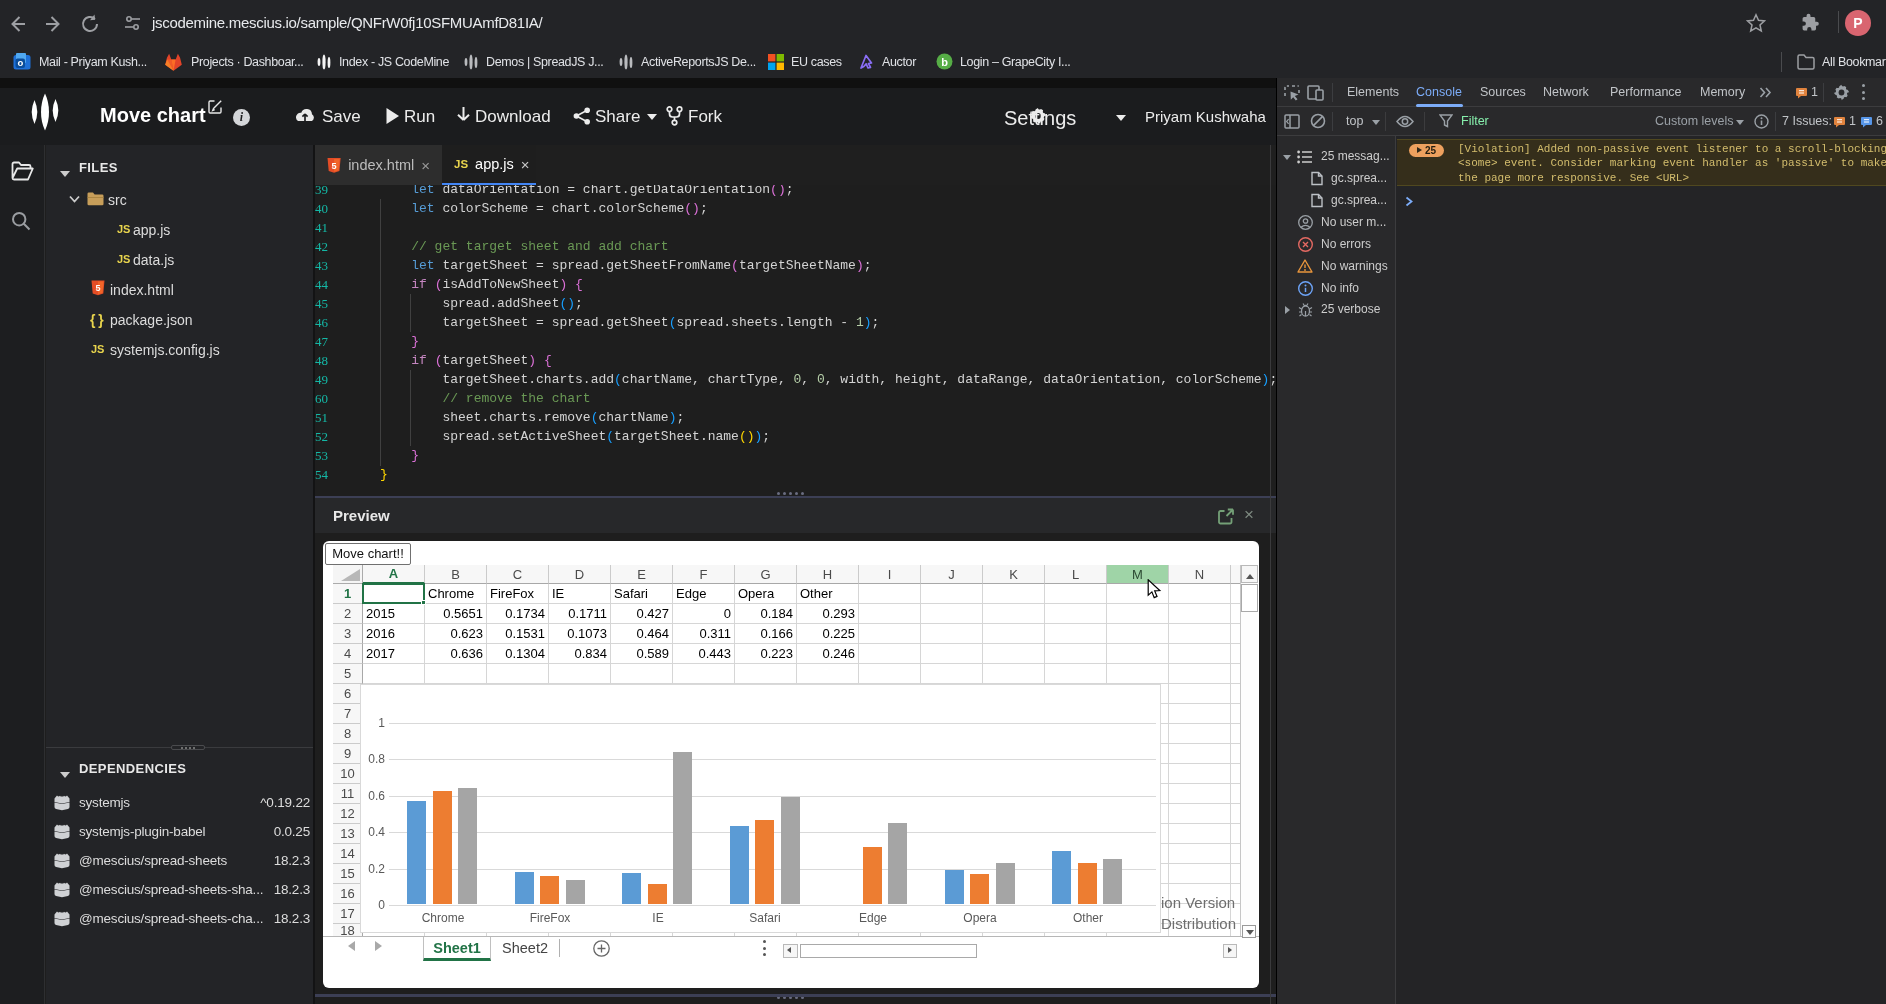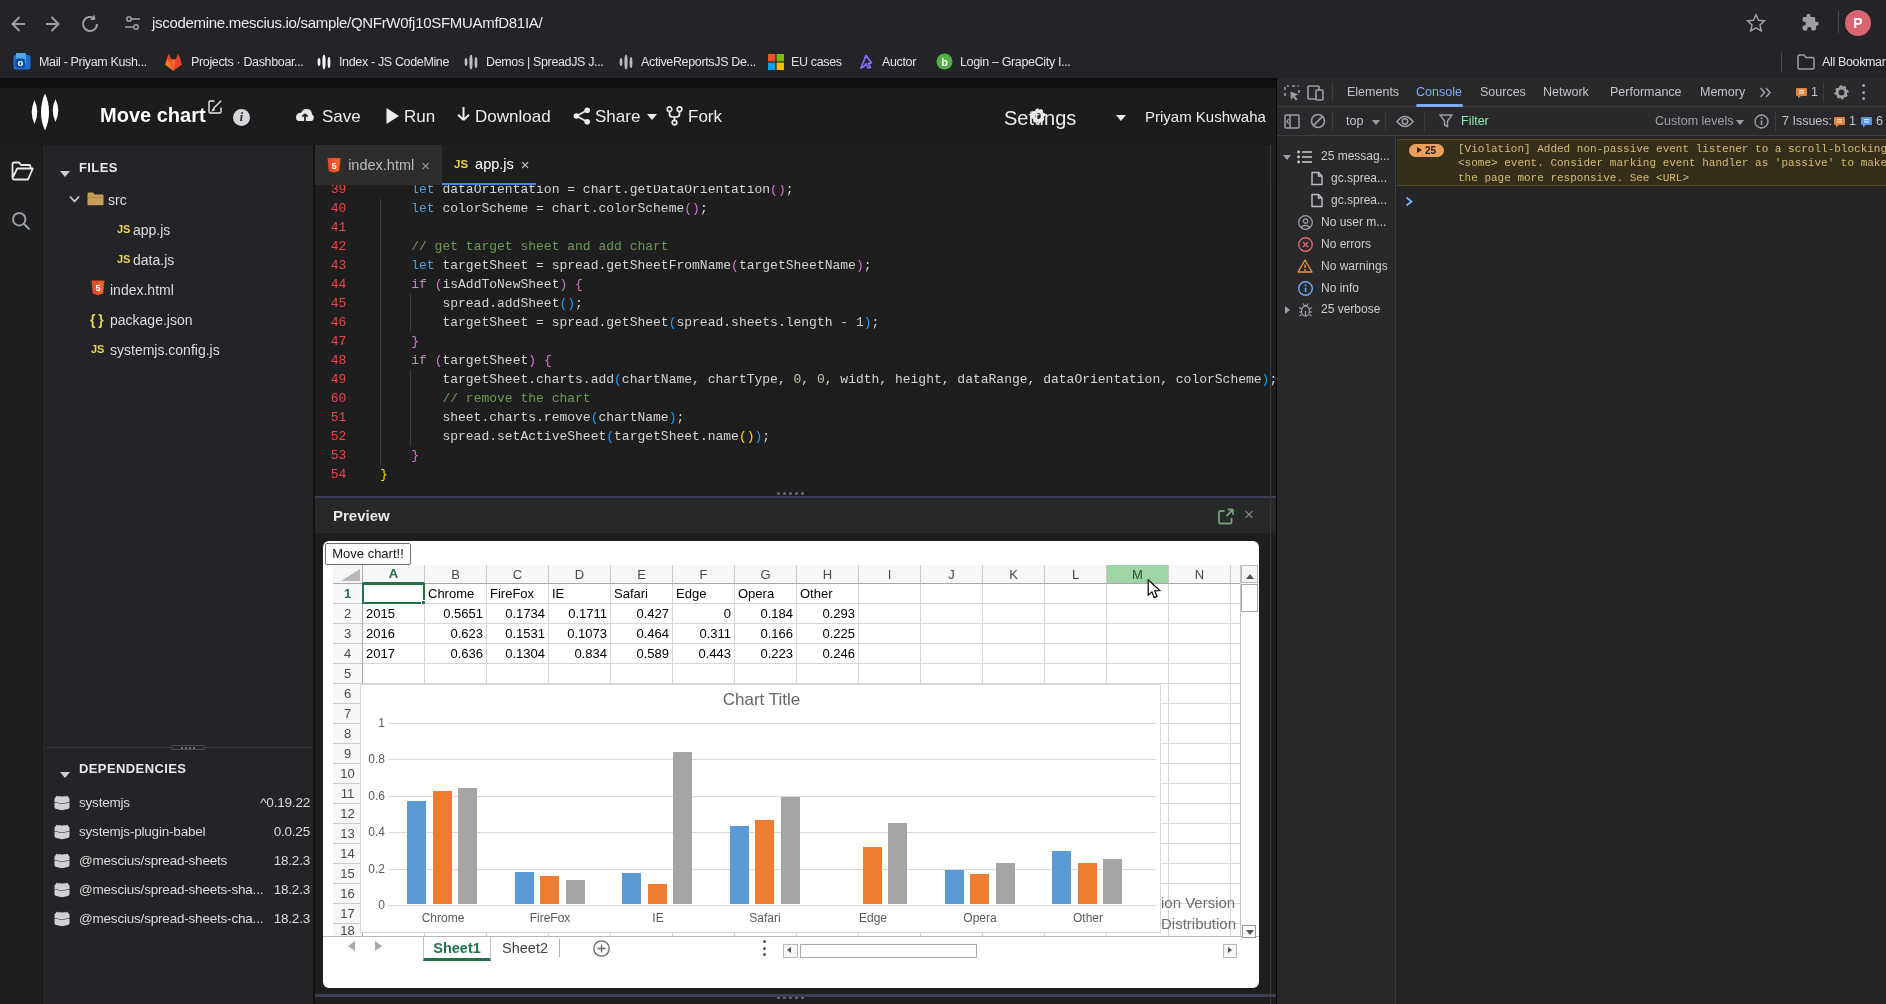--- a/index.html
+++ b/index.html
@@ -19,21 +19,21 @@
 #sidebar { position:absolute; left:46px; top:145px; width:269px; height:859px; background:#232427; border-right:2px solid #131314; }
 .tree-item { position:absolute; color:#dcdcdc; font-size:14px; white-space:nowrap; }
 .hdr { font-weight:bold; font-size:13px; color:#e8e8e8; letter-spacing:.4px; }
 .tri-d { width:0; height:0; border-left:5px solid transparent; border-right:5px solid transparent; border-top:6px solid #cccccc; display:inline-block; }
 
 #editor { position:absolute; left:315px; top:145px; width:961px; height:859px; background:#1e1e1e; }
 #tabbar { position:absolute; left:0; top:0; width:961px; height:40px; background:#1f1f1f; }
 .tab { position:absolute; top:0; height:40px; display:flex; align-items:center; gap:7px; font-size:14.5px; padding:0 12px; }
 #code { position:absolute; left:0; top:40px; width:961px; height:305px; overflow:hidden; font-family:"Liberation Mono",monospace; font-size:13px; line-height:19px; }
 .cl { position:absolute; left:0; white-space:pre; color:#d4d4d4; }
-.ln { position:absolute; left:0; width:47px; text-align:center; color:#ef4444; }
+.ln { position:absolute; left:0; width:47px; text-align:left; color:#14b8a6;font-family:Liberation Serif, serif; }
 .ct { position:absolute; left:65px; }
 .k { color:#569cd6; } .kc { color:#c586c0; } .cm { color:#6a9955; } .num { color:#b5cea8; }
 .p1 { color:#ffd700; } .p2 { color:#da70d6; } .p3 { color:#179fff; }
 
 #prevsplit { position:absolute; left:315px; top:496px; width:961px; height:2px; background:#3c3f55; }
 #prevhdr { position:absolute; left:315px; top:498px; width:961px; height:35px; background:#27282a; }
 #white { position:absolute; left:323px; top:541px; width:936px; height:447px; background:#ffffff; border-radius:6px; }
 #botsplit { position:absolute; left:315px; top:994px; width:961px; height:3px; background:#3c3f55; }
 
 .colhdr { position:absolute; top:24px; height:19px; background:#f7f7f7; border-right:1px solid #cbcbcb; border-bottom:1px solid #a8a8a8; color:#4a4a4a; font-size:13px; text-align:center; line-height:19px; }
@@ -456,21 +456,20 @@
   <div class="cell r" style="left:350px;top:103px">0.443</div>
   <div class="cell r" style="left:412px;top:103px">0.223</div>
   <div class="cell r" style="left:474px;top:103px">0.246</div>
 
   <div class="abs" style="left:39px;top:42px;width:63px;height:21px;border:2px solid #217346"></div>
   <div class="abs" style="left:98px;top:59px;width:5px;height:5px;background:#217346;border:1px solid #fff"></div>
 
   <div class="abs" style="left:838px;top:352px;width:95px;color:#6e6e6e;font-size:15px;line-height:20.5px;text-align:left">ion Version<br>Distribution</div>
 
   <div class="abs" style="left:37px;top:143px;width:801px;height:249px;background:#fff;border:1px solid #d9d9d9">
-    <div class="abs" style="left:0;top:5px;width:801px;text-align:center;color:#666;font-size:17px">Chart Title</div>
     <div class="gl" style="top:38px"></div>
     <div class="gl" style="top:74px"></div>
     <div class="gl" style="top:111px"></div>
     <div class="gl" style="top:147px"></div>
     <div class="gl" style="top:184px"></div>
     <div class="gl" style="top:220px"></div>
     <div class="yl" style="top:31px">1</div>
     <div class="yl" style="top:67px">0.8</div>
     <div class="yl" style="top:104px">0.6</div>
     <div class="yl" style="top:140px">0.4</div>

